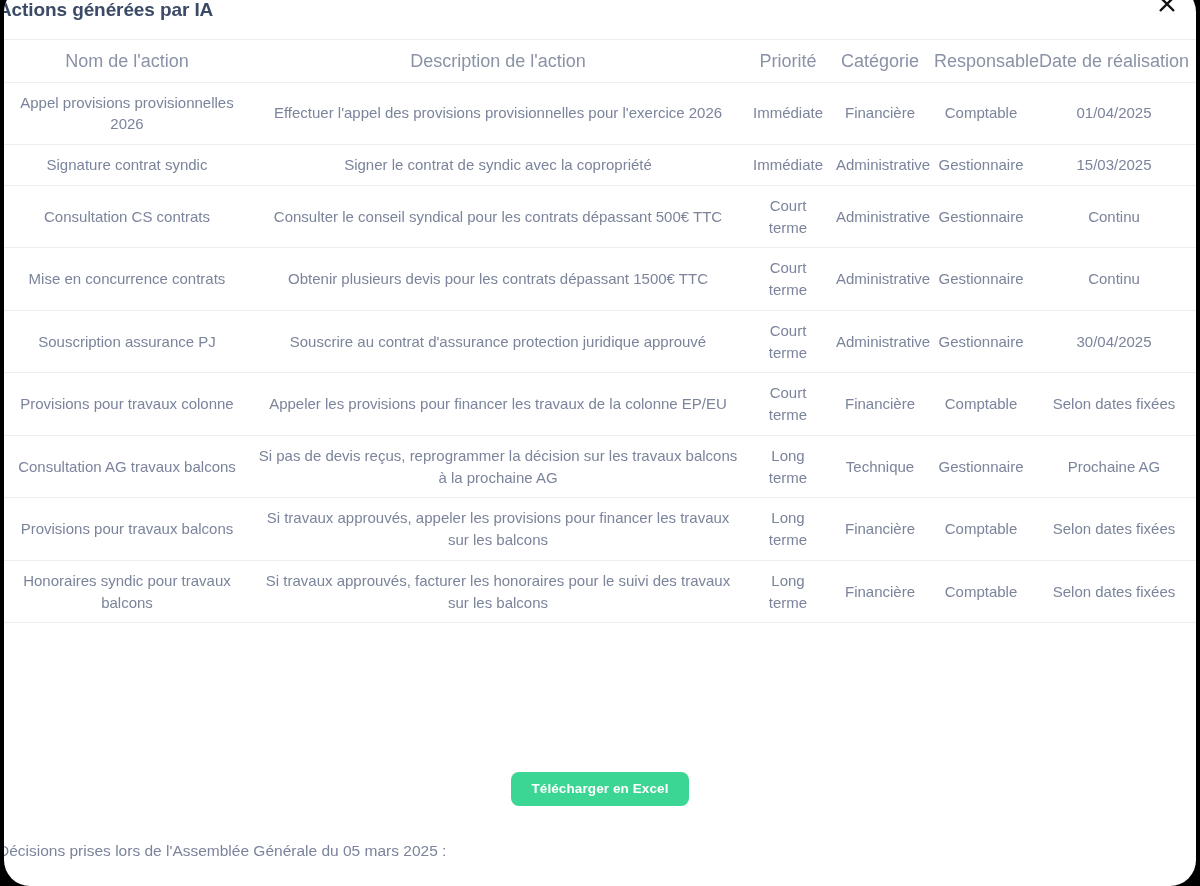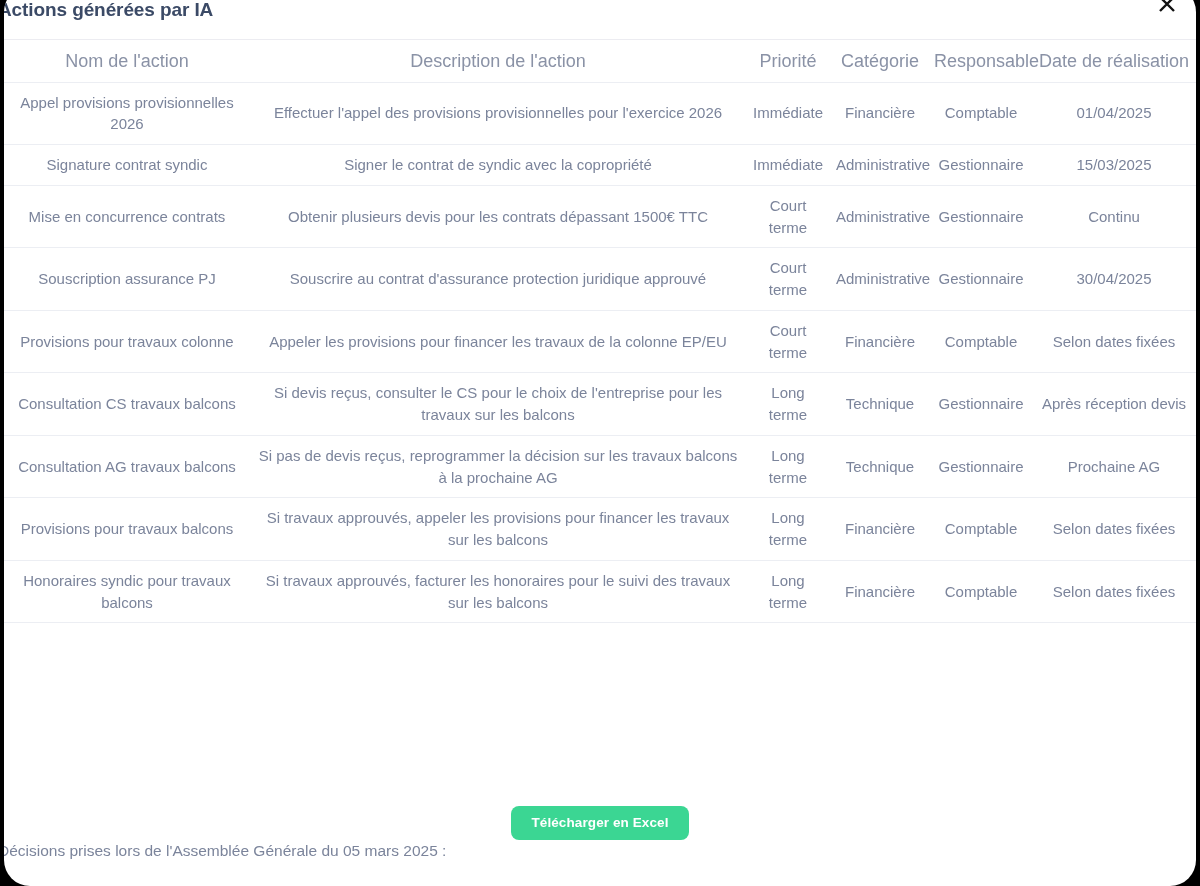--- a/index.html
+++ b/index.html
@@ -108,21 +108,21 @@
     line-height: 1.45;
     color: #7b849b;
   }
   table.actions-table tr:last-child td { border-bottom: 1px solid #eceef3; }
 
   
   #download-row {
     position: absolute;
     left: 0;
     width: 1192px;
-    top: 820px;
+    top: 786px;
     text-align: center;
   }
   #download-excel-button {
     display: inline-block;
     background: #3bd693;
     color: #ffffff;
     font-size: 13.5px;
     font-weight: bold;
     border: none;
     border-radius: 8px;
@@ -187,20 +187,28 @@
             </tr>
             <tr>
               <td>Signature contrat syndic</td>
               <td>Signer le contrat de syndic avec la copropriété</td>
               <td>Immédiate</td>
               <td>Administrative</td>
               <td>Gestionnaire</td>
               <td>15/03/2025</td>
             </tr>
             <tr>
+              <td>Consultation CS contrats</td>
+              <td>Consulter le conseil syndical pour les contrats dépassant 500€ TTC</td>
+              <td>Court terme</td>
+              <td>Administrative</td>
+              <td>Gestionnaire</td>
+              <td>Continu</td>
+            </tr>
+            <tr>
               <td>Mise en concurrence contrats</td>
               <td>Obtenir plusieurs devis pour les contrats dépassant 1500€ TTC</td>
               <td>Court terme</td>
               <td>Administrative</td>
               <td>Gestionnaire</td>
               <td>Continu</td>
             </tr>
             <tr>
               <td>Souscription assurance PJ</td>
               <td>Souscrire au contrat d'assurance protection juridique approuvé</td>
@@ -209,28 +217,20 @@
               <td>Gestionnaire</td>
               <td>30/04/2025</td>
             </tr>
             <tr>
               <td>Provisions pour travaux colonne</td>
               <td>Appeler les provisions pour financer les travaux de la colonne EP/EU</td>
               <td>Court terme</td>
               <td>Financière</td>
               <td>Comptable</td>
               <td>Selon dates fixées</td>
-            </tr>
-            <tr>
-              <td>Consultation CS travaux balcons</td>
-              <td>Si devis reçus, consulter le CS pour le choix de l'entreprise pour les travaux sur les balcons</td>
-              <td>Long terme</td>
-              <td>Technique</td>
-              <td>Gestionnaire</td>
-              <td>Après réception devis</td>
             </tr>
             <tr>
               <td>Consultation AG travaux balcons</td>
               <td>Si pas de devis reçus, reprogrammer la décision sur les travaux balcons à la prochaine AG</td>
               <td>Long terme</td>
               <td>Technique</td>
               <td>Gestionnaire</td>
               <td>Prochaine AG</td>
             </tr>
             <tr>

